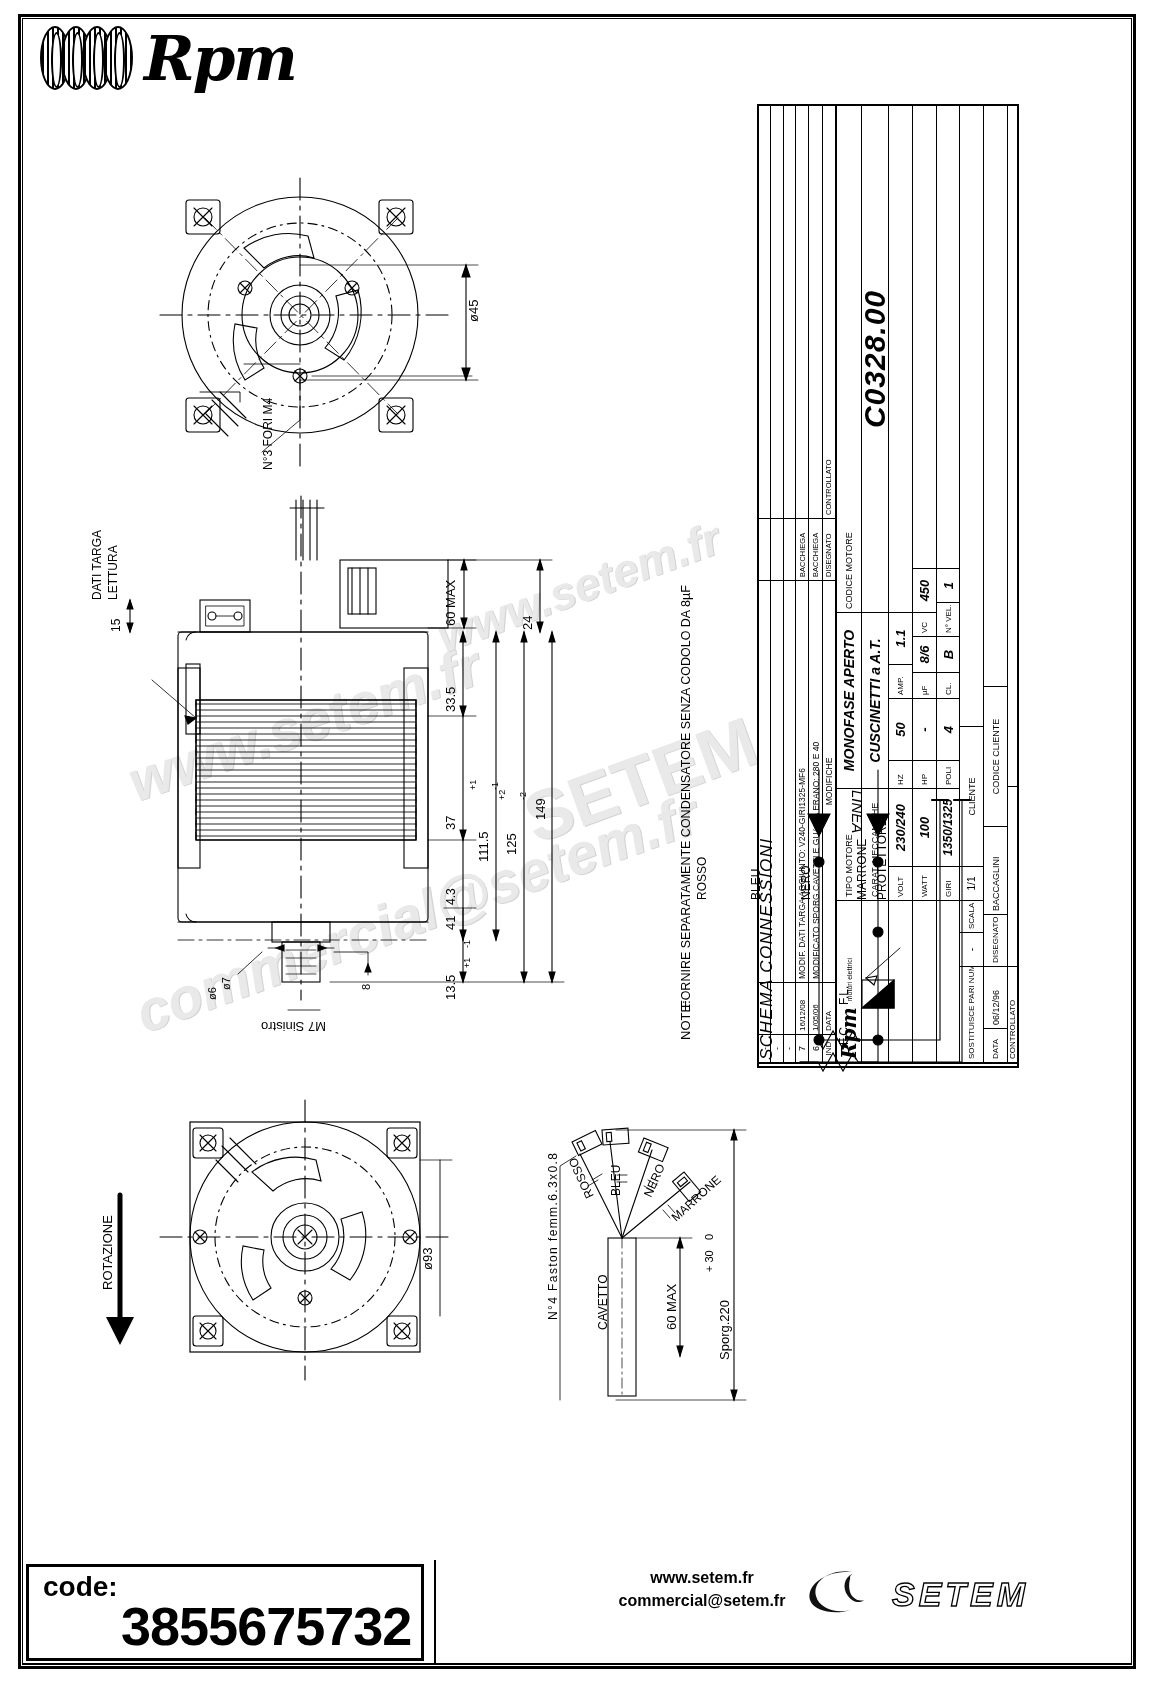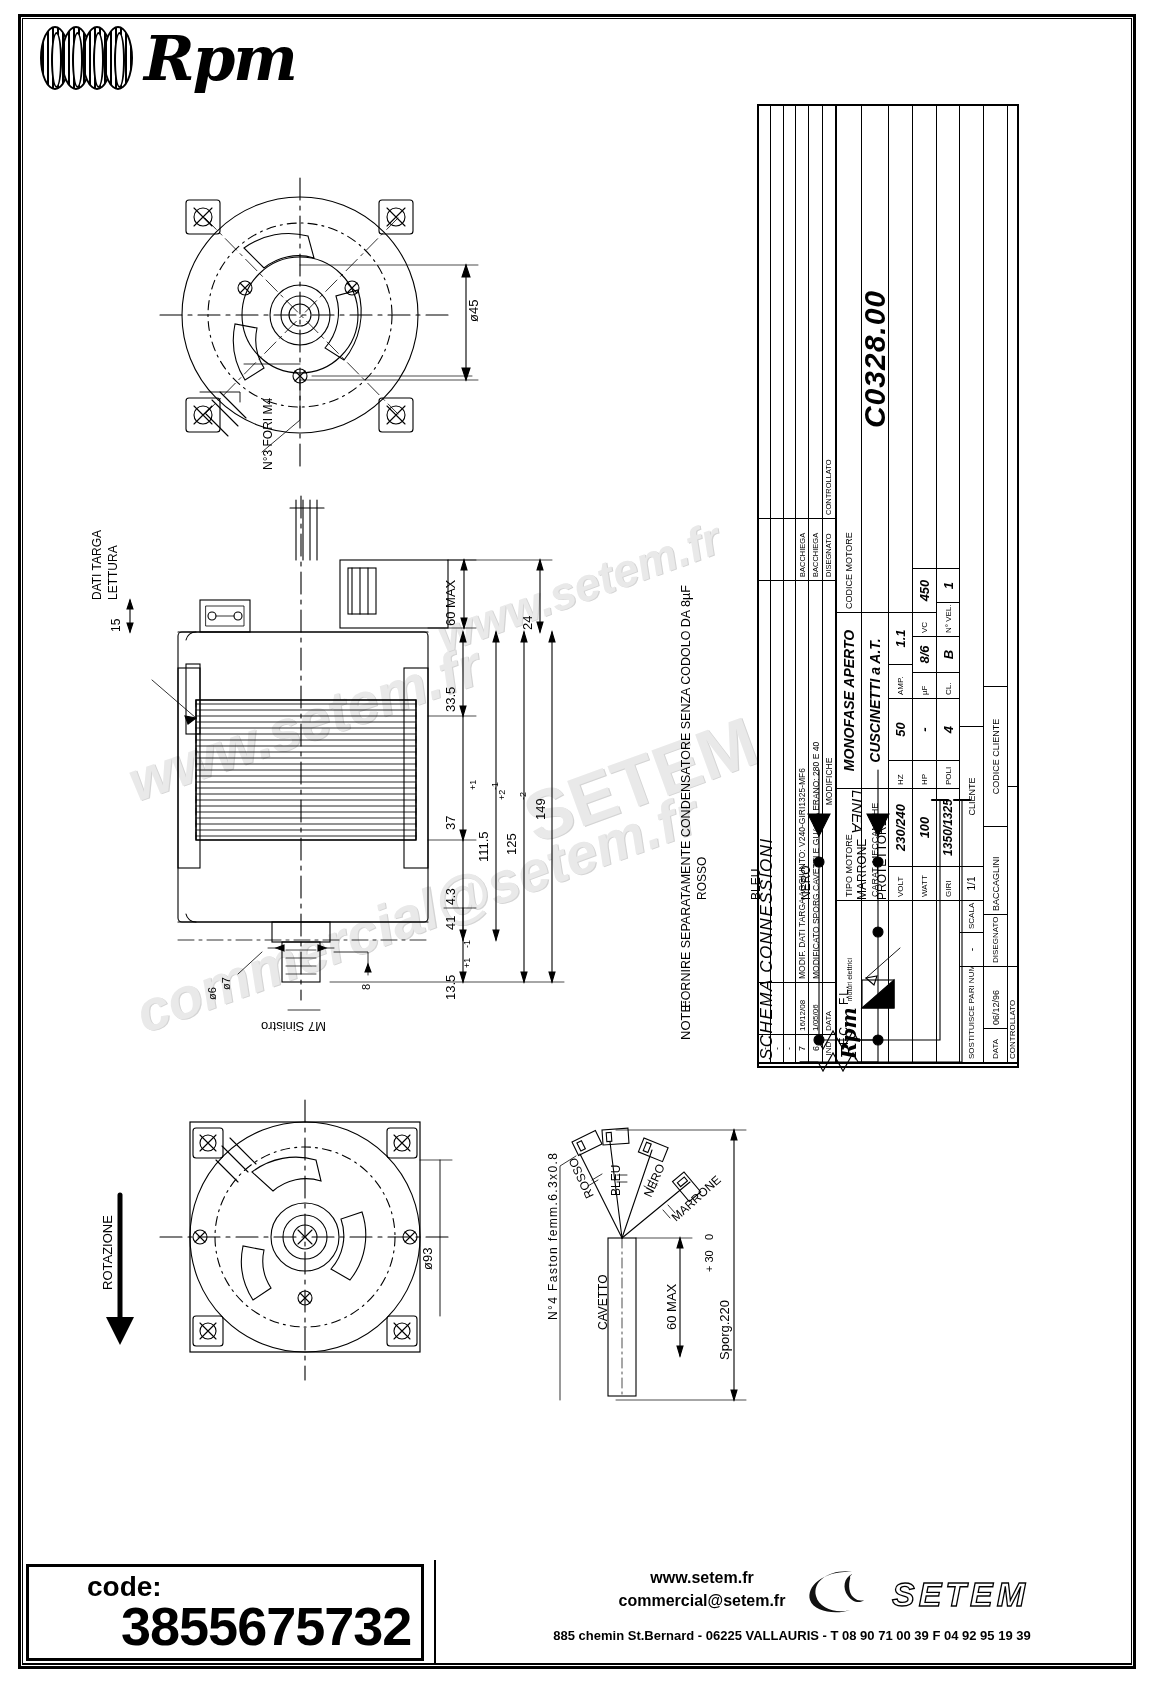--- a/index.html
+++ b/index.html
@@ -47,21 +47,21 @@
   .tb .c{border-right:1px solid #000;box-sizing:border-box;display:flex;
          align-items:center;padding:0 3px;overflow:hidden;white-space:nowrap;}
   .tb .c:last-child{border-right:none;}
   .ital{font-style:italic;font-weight:700;}
   .huge{font-size:30px;font-style:italic;font-weight:700;letter-spacing:1px;}
 
   
   .footer{position:absolute;left:22px;top:1560px;width:1110px;height:105px;z-index:5;}
   .code-box{position:absolute;left:4px;top:4px;width:398px;height:97px;
             border:3px solid #000;box-sizing:border-box;}
-  .code-lbl{position:absolute;left:14px;top:4px;font-size:28px;font-weight:700;margin-left:44px;}
+  .code-lbl{position:absolute;left:14px;top:4px;font-size:28px;font-weight:700;}
   .code-num{position:absolute;left:92px;top:28px;font-size:54px;font-weight:700;
             letter-spacing:-1px;}
   .vline{position:absolute;left:412px;top:0;width:2px;height:105px;background:#000;}
   .f-web{position:absolute;left:470px;top:6px;width:420px;text-align:center;
          font-size:16px;font-weight:700;line-height:1.45;}
   .f-addr{position:absolute;left:440px;top:68px;width:660px;text-align:center;
          font-size:13px;font-weight:700;}
   .setem-logo{position:absolute;left:780px;top:6px;display:flex;align-items:center;}
   .setem-word{font-size:34px;font-weight:700;font-style:italic;letter-spacing:4px;
         -webkit-text-stroke:1.3px #000;color:#fff;font-family:"Liberation Sans",sans-serif;}
@@ -580,17 +580,16 @@
     <div class="setem-logo">
       <svg width="90" height="56" viewBox="0 0 90 56">
         <path d="M52 6 C30 2 10 14 14 30 C17 42 34 48 48 44 C34 49 12 46 8 34
                  C4 20 22 4 52 6 Z" fill="#111"></path>
         <path d="M50 8 C42 12 40 22 46 30 C50 36 58 38 62 34 C56 36 50 32 48 26
                  C46 18 48 12 50 8 Z" fill="#111"></path>
         <circle cx="50" cy="11" r="2" fill="#fff"></circle>
       </svg>
       <div class="setem-word">SETEM</div>
     </div>
-    <div class="f-addr">885 chemin St.Bernard  -   06225 VALLAURIS  -  T 08 90 71 00 39   F 04 92 95 19 39</div>
     <div class="hr-foot"></div>
   </div>
 
 </div>
 
 </body></html>

